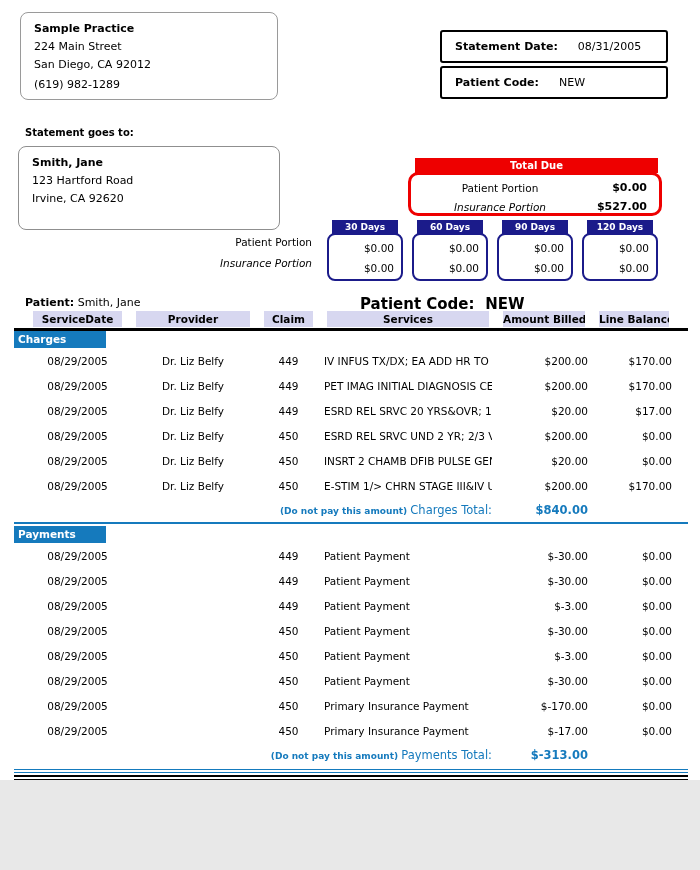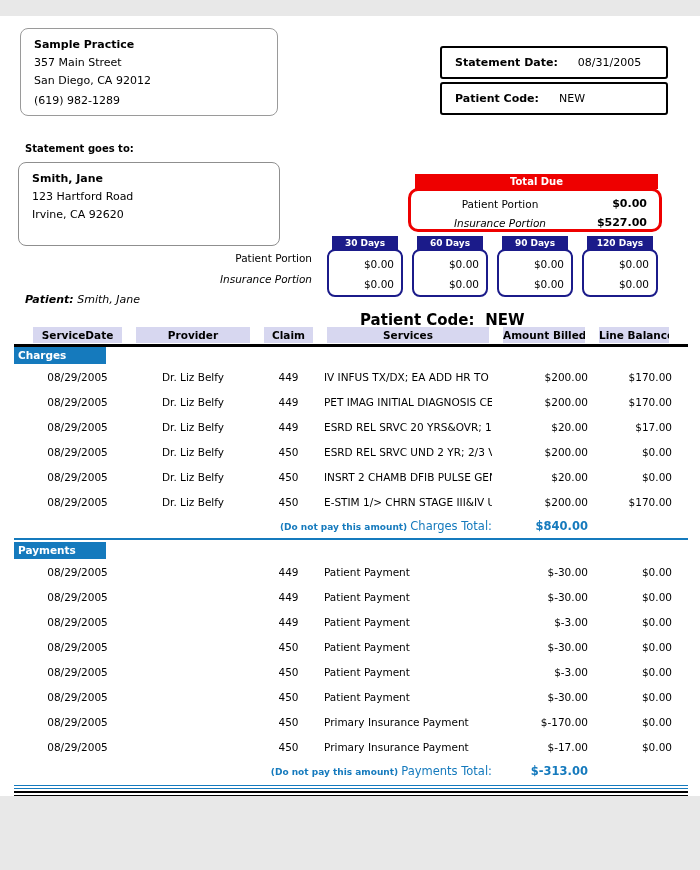--- a/index.html
+++ b/index.html
@@ -1,18 +1,18 @@
 <!DOCTYPE html>
 <html style="--accent: #157abd; --navy: #1b1b8a; --red: #ee0000; --lavender: #d7d7f0;"><head>
 <meta charset="utf-8">
 <style>
   * { margin:0; padding:0; box-sizing:border-box; }
   html,body { background:#e8e8e8; }
   body { font-family:"DejaVu Sans","Liberation Sans",sans-serif; color:#000; }
-  #page { position:relative; width:700px; height:780px; background:#fff; margin:16px auto; overflow:hidden; font-size:11px; }
+  #page { position:relative; width:700px; height:780px; background:#fff; margin:0 auto; overflow:hidden; font-size:11px; }
 
   
   .practice-box { position:absolute; left:20px; top:12px; width:258px; height:88px;
     border:1px solid #9a9a9a; border-radius:8px; padding:9px 0 0 13px; }
   .practice-box .name { font-weight:bold; margin-bottom:5px; }
   .practice-box .line { margin-bottom:5px; }
   .practice-box .phone { margin-top:7px; }
 
   
   .info-box { position:absolute; left:440px; width:228px; height:33px;
@@ -45,21 +45,21 @@
   .aging-labels div { height:21px; text-align:right; padding-right:6px; font-size:10.5px; }
   .aging-labels .ital { font-style:italic; }
   .bucket { width:76px; margin-left:9px; }
   .bucket-head { margin:0 5px; height:14px; background:var(--navy); color:#fff;
     font-weight:bold; font-size:9px; text-align:center; line-height:14px; }
   .bucket-box { margin-top:-1px; border:2px solid var(--navy); border-radius:8px; background:#fff;
     height:48px; padding:3px 7px 0 0; }
   .bucket-box div { height:20px; text-align:right; font-size:10.5px; line-height:20px; }
 
   
-  .patient-line { position:absolute; left:25px; top:277px;font-style:italic; }
+  .patient-line { position:absolute; left:25px; top:296px; }
   .patient-line .lbl { font-weight:bold; }
   .patient-code-line { position:absolute; left:360px; top:295px; font-size:15px; }
   .patient-code-line .lbl { font-weight:bold; }
   .patient-code-line .val { font-weight:bold; margin-left:6px; }
 
   
   .table-area { position:absolute; left:0; top:310px; width:700px; }
   .grid6 { display:grid; grid-template-columns:95px 120px 55px 168px 88px 76px; column-gap:8px; }
   .thead-wrap { margin:0 12px 0 14px; border-bottom:3px solid #000; }
   .thead { padding-left:16px; height:18px; align-items:center; }
@@ -86,21 +86,21 @@
   .pager { margin:26px auto 0 auto; width:118px; height:18px; background:var(--accent);
     color:#fff; font-weight:bold; font-size:14px; text-align:center; line-height:18px; cursor:pointer; }
 </style>
 </head>
 <body>
 
 <div id="page">
 
   <div class="practice-box">
     <div class="name">Sample Practice</div>
-    <div class="line">357 Main Street</div>
+    <div class="line">224 Main Street</div>
     <div class="line">San Diego, CA 92012</div>
     <div class="phone">(619) 982-1289</div>
   </div>
 
   <div class="info-box date">
     <span class="lbl">Statement Date:</span>
     <span class="val">08/31/2005</span>
   </div>
   <div class="info-box code">
     <span class="lbl">Patient Code:</span>

